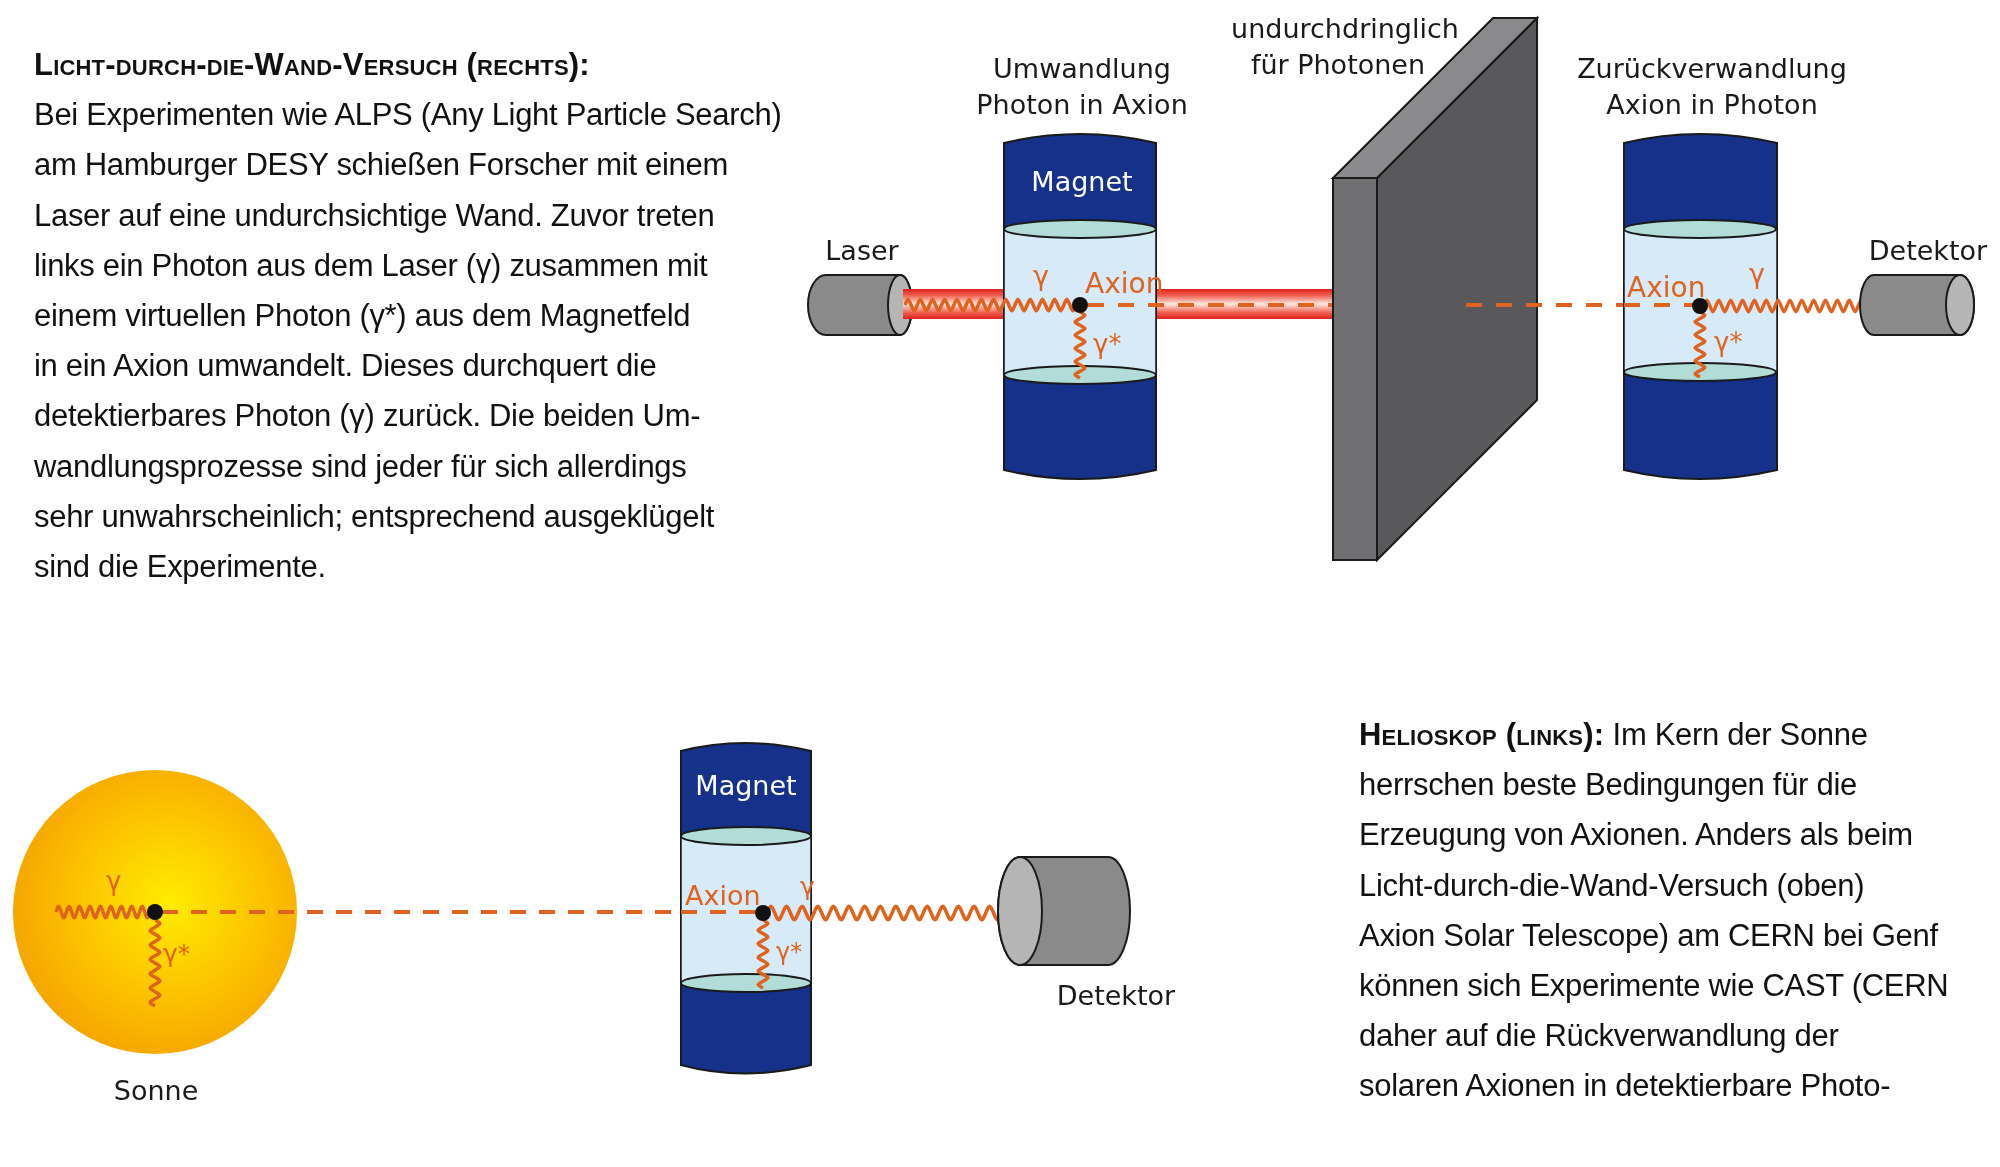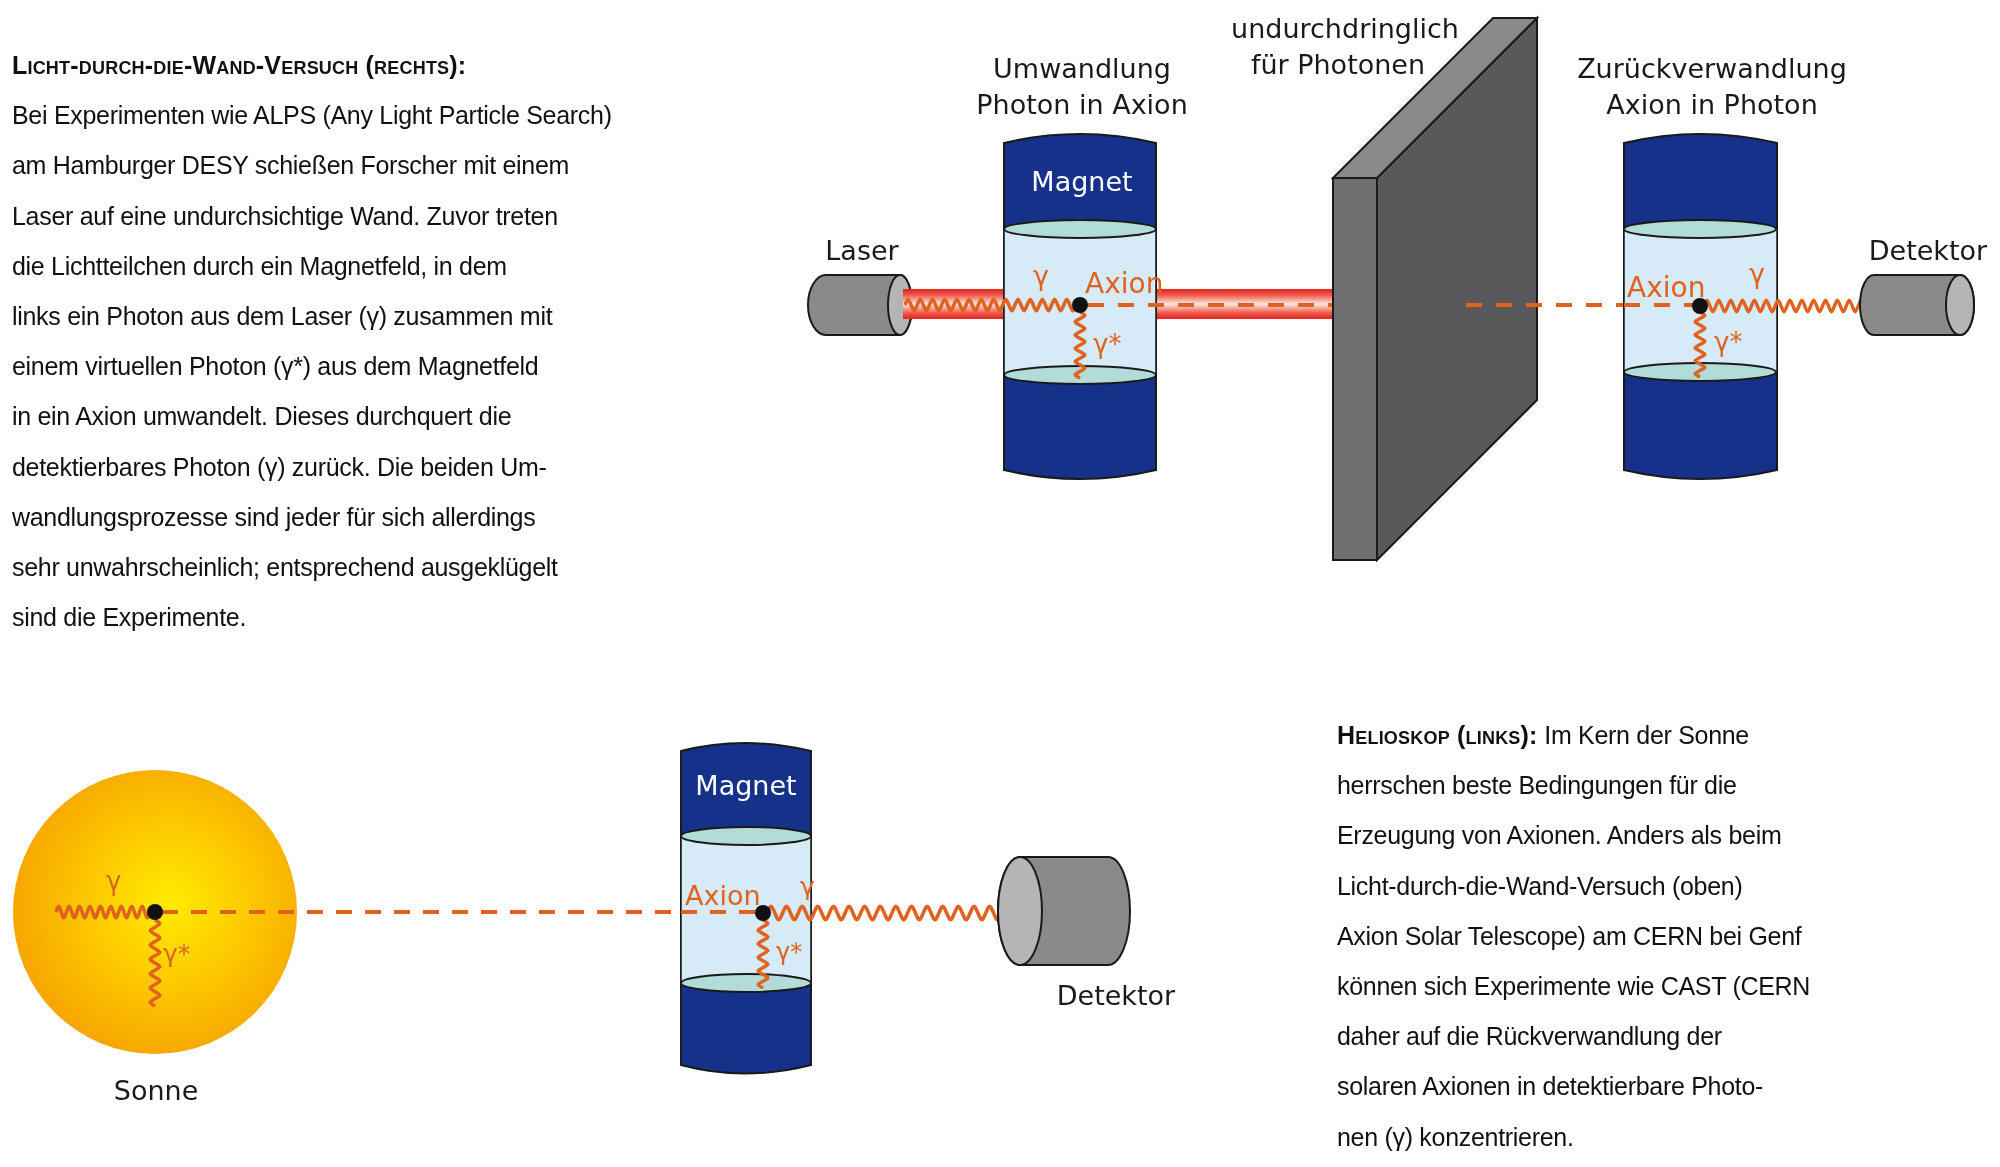--- a/index.html
+++ b/index.html
@@ -1,56 +1,54 @@
 <!DOCTYPE html>
 <html><head>
 <meta charset="utf-8">
 <style>
   html, body { margin: 0; padding: 0; background: #ffffff; }
   body { width: 2000px; height: 1167px; position: relative; overflow: hidden;
          font-family: "DejaVu Sans", sans-serif; color: #111; }
   .textblock { position: absolute; font-family: "Liberation Sans", sans-serif;
-               font-size: 25px; line-height: 50.2px; color: #111; letter-spacing: -0.3px; }
+               font-size: 31px; line-height: 50.2px; color: #111; letter-spacing: -0.3px; margin-left: 22px; }
   .textblock .line { display: block; white-space: nowrap; }
   .textblock .head { font-weight: bold; font-variant: small-caps; letter-spacing: 0.2px; }
   #text-top { left: 12px; top: 40px; }
   #text-bottom { left: 1337px; top: 710px; }
   svg#diagram { position: absolute; left: 0; top: 0; }
   .lbl { font-family: "DejaVu Sans", sans-serif; font-size: 27px; fill: #1a1a1a; }
   .lbl-w { font-family: "DejaVu Sans", sans-serif; font-size: 27px; fill: #ffffff; }
   .orng { font-family: "DejaVu Sans", sans-serif; fill: #e0621f; }
 </style>
 </head>
 <body>
 
 <div id="text-top" class="textblock">
   <span class="line head">Licht-durch-die-Wand-Versuch (rechts):</span>
   <span class="line">Bei Experimenten wie ALPS (Any Light Particle Search)</span>
   <span class="line">am Hamburger DESY schießen Forscher mit einem</span>
   <span class="line">Laser auf eine undurchsichtige Wand. Zuvor treten</span>
-  <span class="line">die Lichtteilchen durch ein Magnetfeld, in dem</span>
   <span class="line">links ein Photon aus dem Laser (γ) zusammen mit</span>
   <span class="line">einem virtuellen Photon (γ*) aus dem Magnetfeld</span>
   <span class="line">in ein Axion umwandelt. Dieses durchquert die</span>
   <span class="line">detektierbares Photon (γ) zurück. Die beiden Um-</span>
   <span class="line">wandlungsprozesse sind jeder für sich allerdings</span>
   <span class="line">sehr unwahrscheinlich; entsprechend ausgeklügelt</span>
   <span class="line">sind die Experimente.</span>
 </div>
 
 <div id="text-bottom" class="textblock">
   <span class="line"><span class="head">Helioskop (links):</span><span> Im Kern der Sonne</span></span>
   <span class="line">herrschen beste Bedingungen für die</span>
   <span class="line">Erzeugung von Axionen. Anders als beim</span>
   <span class="line">Licht-durch-die-Wand-Versuch (oben)</span>
   <span class="line">Axion Solar Telescope) am CERN bei Genf</span>
   <span class="line">können sich Experimente wie CAST (CERN</span>
   <span class="line">daher auf die Rückverwandlung der</span>
   <span class="line">solaren Axionen in detektierbare Photo-</span>
-  <span class="line">nen (γ) konzentrieren.</span>
 </div>
 
 <svg id="diagram" width="2000" height="1167" viewBox="0 0 2000 1167">
   <defs>
     <linearGradient id="beamGrad" x1="0" y1="0" x2="0" y2="1">
       <stop offset="0" stop-color="#e2211c"></stop>
       <stop offset="0.2" stop-color="#ee5a4a"></stop>
       <stop offset="0.5" stop-color="#fde8e0"></stop>
       <stop offset="0.8" stop-color="#ee5a4a"></stop>
       <stop offset="1" stop-color="#e2211c"></stop>

